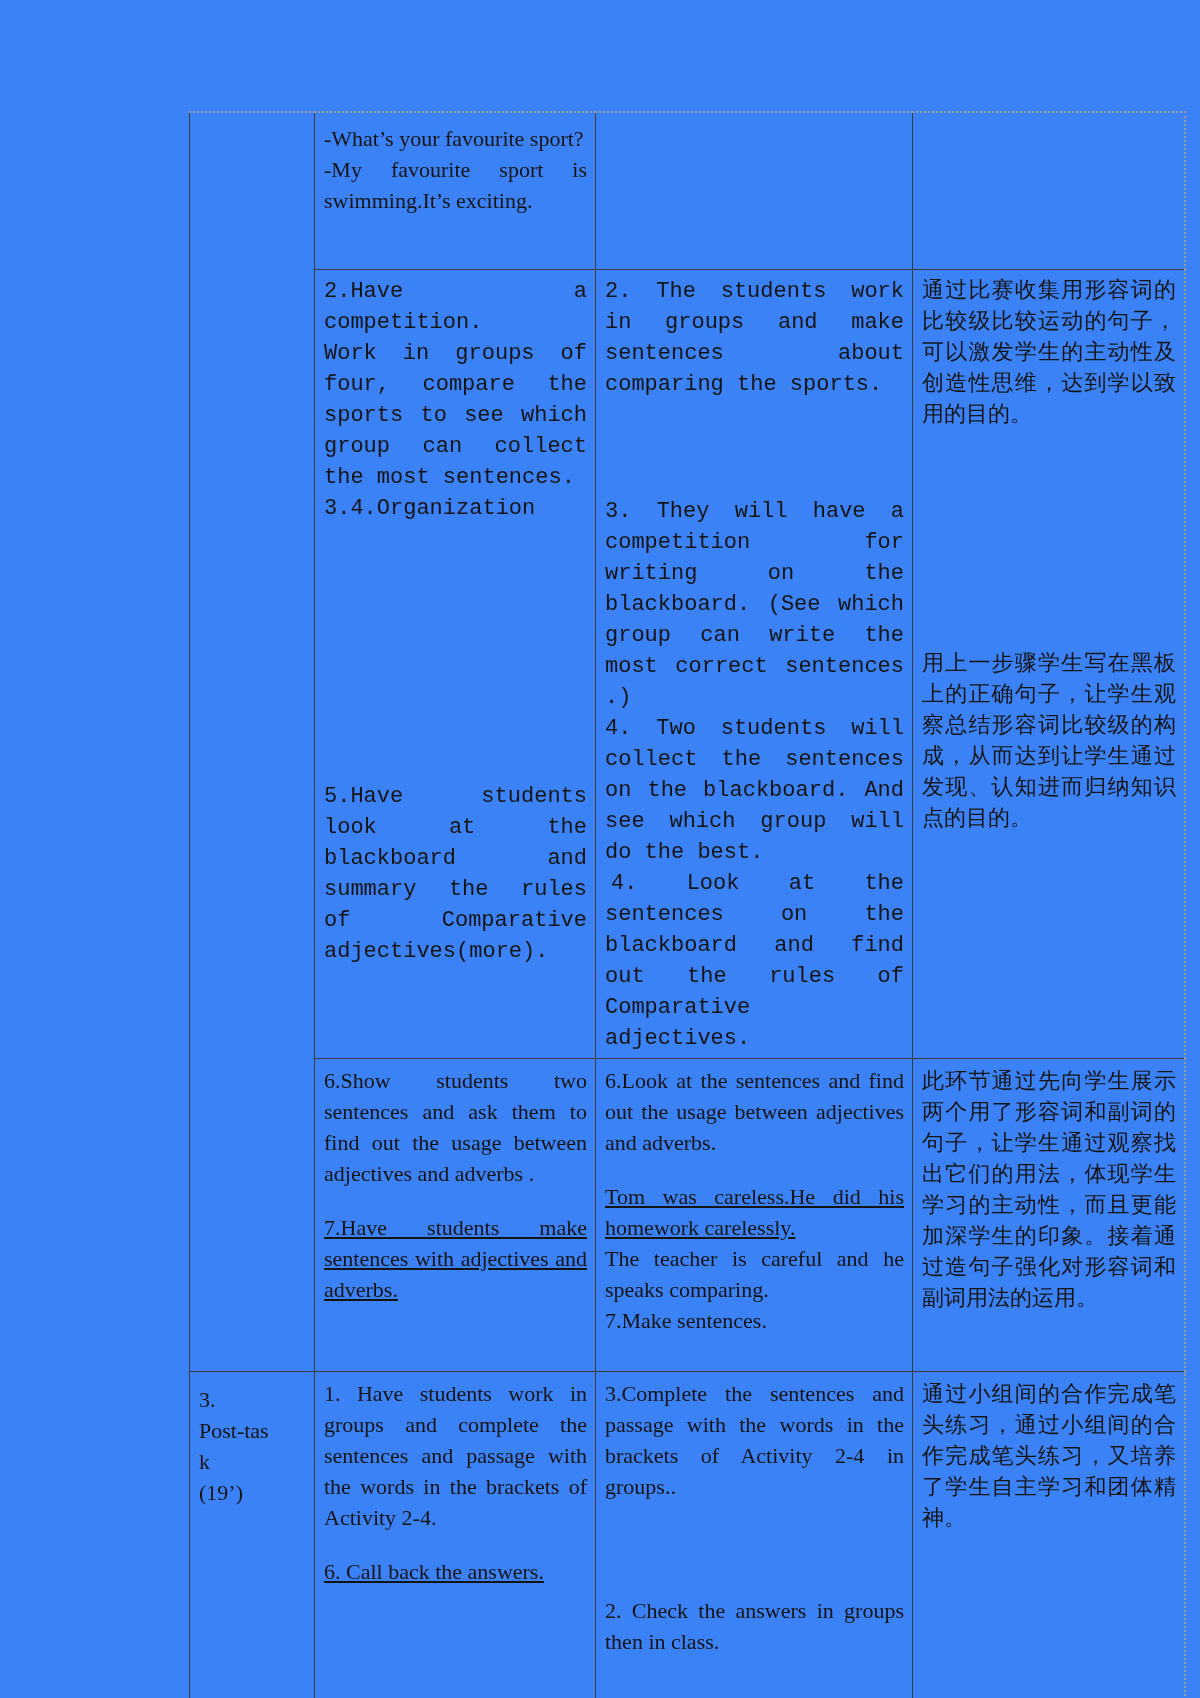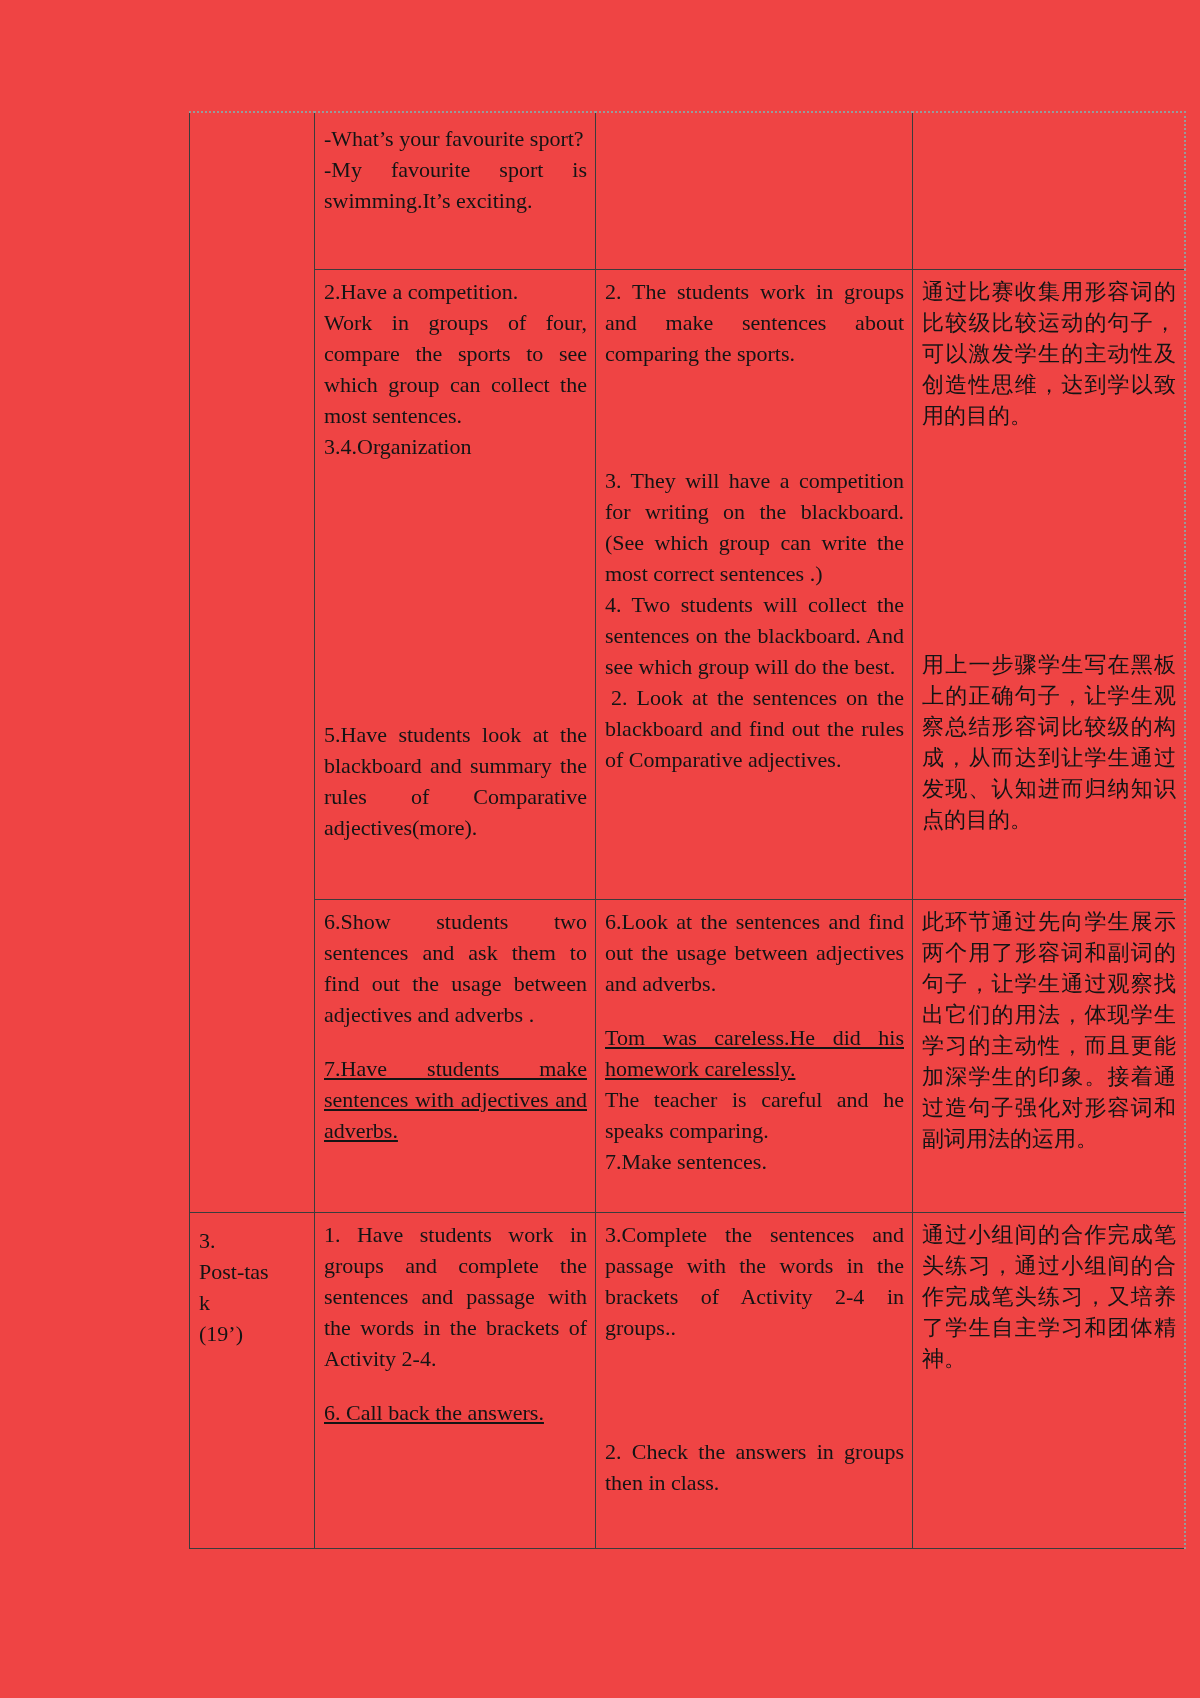--- a/index.html
+++ b/index.html
@@ -9,21 +9,21 @@
     width: 1200px;
     height: 1698px;
     position: relative;
     font-family: "Liberation Serif", serif;
   }
   .page {
     position: absolute;
     left: 0; top: 0;
     width: 1200px;
     height: 1698px;
-    background: #ef4444;
+    background: #3b82f6;
   }
   table.lesson-table {
     position: absolute;
     left: 189px;
     top: 111px;
     border-collapse: collapse;
     table-layout: fixed;
     
     border-top: 2px dotted #9a9a9a;
     border-right: 2px dotted #9a9a9a;
@@ -39,21 +39,21 @@
     color: #141414;
     overflow: hidden;
     word-wrap: break-word;
   }
   td.c-stage   { width: 107px; }
   td.c-teacher { width: 263px; }
   td.c-student { width: 299px; }
   td.c-purpose { width: 254px; }
 
   tr.r1 { height: 157px; }
-  tr.r2 { height: 630px; }
+  tr.r2 { height: 630px; font-family: Liberation Mono, monospace; }
   tr.r3 { height: 313px; }
   tr.r4 { height: 336px; }
 
   td p {
     margin: 0;
     text-align: justify;
   }
   td.zh p { text-align: justify; }
 
   .stage-text {
@@ -93,21 +93,21 @@
       <td class="c-teacher">
         <p>2.Have a competition.</p>
         <p>Work in groups of four, compare the sports to see which group can collect the most sentences.</p>
         <p>3.4.Organization</p>
         <p class="gap-257">5.Have students look at the blackboard and summary the rules of Comparative adjectives(more).</p>
       </td>
       <td class="c-student">
         <p>2. The students work in groups and make sentences about comparing the sports.</p>
         <p class="gap-96">3. They will have a competition for writing on the blackboard. (See which group can write the most correct sentences .)</p>
         <p>4. Two students will collect the sentences on the blackboard. And see which group will do the best.</p>
-        <p class="indent-sm">2. Look at the sentences on the blackboard and find out the rules of Comparative adjectives.</p>
+        <p class="indent-sm">4. Look at the sentences on the blackboard and find out the rules of Comparative adjectives.</p>
       </td>
       <td class="c-purpose zh">
         <p>通过比赛收集用形容词的比较级比较运动的句子，可以激发学生的主动性及创造性思维，达到学以致用的目的。</p>
         <p class="gap-218">用上一步骤学生写在黑板上的正确句子，让学生观察总结形容词比较级的构成，从而达到让学生通过发现、认知进而归纳知识点的目的。</p>
       </td>
     </tr>
 
     <tr class="r3">
       <td class="c-teacher">
         <p>6.Show students two sentences and ask them to find out the usage between adjectives and adverbs .</p>

